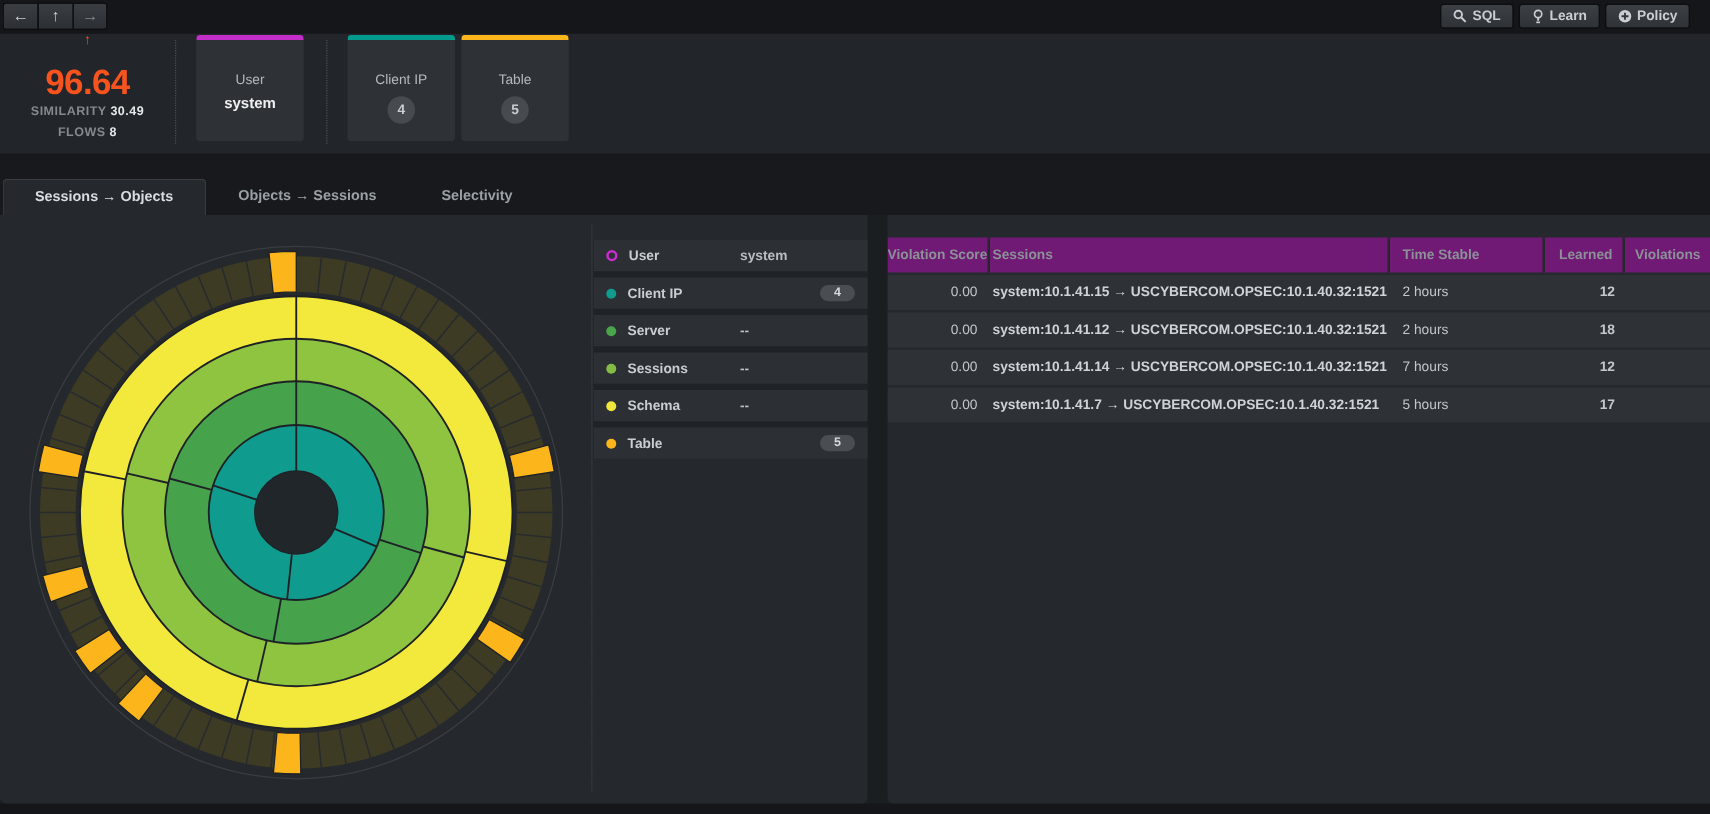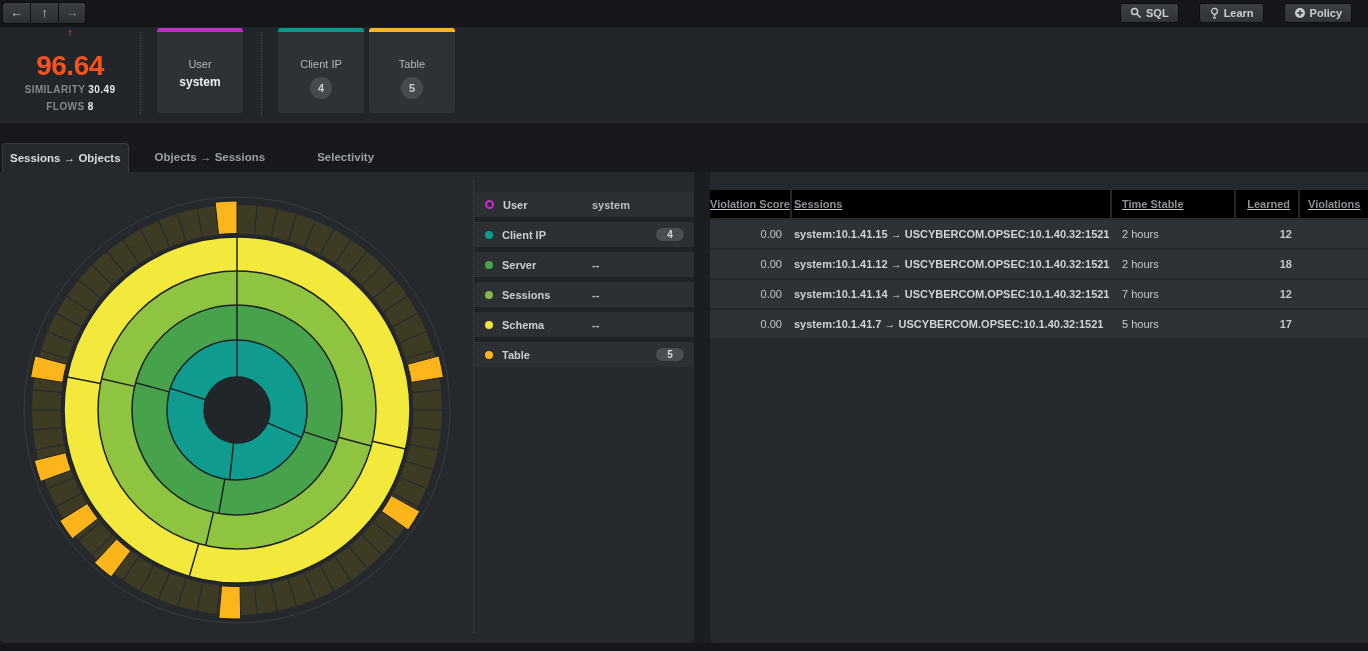--- a/index.html
+++ b/index.html
@@ -7,21 +7,21 @@
   body { position:relative; background:#17191c; font-family:"Liberation Sans", sans-serif; color:#c6cbcf; }
 
   
   .topbar { position:absolute; top:0; left:0; width:1368px; height:27px; background:#141619; }
   .navgroup { position:absolute; left:2px; top:2px; display:flex; }
   .navbtn { width:28px; height:22px; background:linear-gradient(#3a3e43,#2c3034); border:1px solid #0d0e10;
             border-right-width:0; color:#c9ced3; font-size:13px; font-weight:bold; text-align:center; line-height:20px; cursor:pointer; }
   .navbtn:first-child { border-radius:3px 0 0 3px; }
   .navbtn:last-child { border-radius:0 3px 3px 0; border-right-width:1px; }
   .navbtn.dim { color:#84898d; }
-  .actions { position:absolute; right:16px; top:3px; display:flex; gap:20px; }
+  .actions { position:absolute; right:16px; top:3px; display:flex; gap:4px; }
   .actbtn { height:20px; padding:0 9px; background:linear-gradient(#3c4045,#2f3337); border:1px solid #0d0e10;
             border-radius:3px; color:#c9ced3; font-size:11px; font-weight:bold; display:flex; align-items:center; gap:4px; cursor:pointer; }
   .actbtn svg { display:block; }
 
   
   .strip { position:absolute; top:27px; left:0; width:1368px; height:96px; background:#222529; }
   .stats { position:absolute; left:0; top:0; width:140px; text-align:center; }
   .trend { font-size:11px; line-height:11px; font-weight:bold; }
   .score { font-size:28px; line-height:31px; font-weight:bold; letter-spacing:-0.5px;margin-top:12px; }
   .sline { font-size:10px; line-height:17px; font-weight:bold; letter-spacing:0.4px; }
@@ -32,40 +32,40 @@
   .card-title { margin-top:26px; text-align:center; font-size:11px; color:#b3b8bc; }
   .card-value { text-align:center; font-size:12px; font-weight:bold; color:#edeff1; margin-top:5px; }
   .card-badge { width:22px; height:22px; border-radius:50%; background:#474b4f; color:#c9cdd1; font-size:11px;
                 font-weight:bold; line-height:22px; text-align:center; margin:7px auto 0; }
 
   
   .tabbar { position:absolute; top:123px; left:0; width:1368px; height:49px; background:#17191c; }
   .tabs { position:absolute; left:2px; bottom:0; display:flex; height:29px; }
   .tab { padding:0 26px; line-height:29px; font-size:11.5px; font-weight:bold; color:#9aa0a5; cursor:pointer; }
   .tab.active { background:#25282c; border:1px solid #3a3e42; border-bottom:none; border-radius:4px 4px 0 0;
-                color:#d9dde1; padding:0 7px; }
+                color:#d9dde1; padding:0 25px; }
 
   
   .content { position:absolute; top:172px; left:0; width:1368px; height:471px; background:#1b1e21; }
   .panel-left { position:absolute; left:0; top:0; width:694px; height:471px; background:#25282c; border-radius:0 0 5px 5px; }
   .dotsep { position:absolute; left:473px; top:8px; bottom:10px; width:0; border-left:1px dotted #42464a; }
   #sunburst { position:absolute; left:17px; top:18px; cursor:pointer; }
 
   .legend { position:absolute; left:475px; top:20px; width:219px; background:#1f2226; }
   .lrow { height:25px; margin-bottom:5px; background:#2c3034; display:flex; align-items:center; padding:0 10px; position:relative; cursor:pointer; }
   .lrow:last-child { margin-bottom:0; }
   .ldot { width:8px; height:8px; border-radius:50%; margin-right:9px; flex:none; }
   .ldot.hollow { width:9px; height:9px; background:transparent !important; border:2px solid #fff; }
   .llabel { font-size:11px; font-weight:bold; color:#c9ced2; }
   .lvalue { position:absolute; left:117px; font-size:11px; font-weight:bold; color:#b9bec2; }
   .lbadge { position:absolute; right:10px; min-width:28px; text-align:center; padding:1px 6px; border-radius:8px;
             background:#4a4e53; color:#d6dade; font-size:10px; font-weight:bold; }
 
   .panel-right { position:absolute; left:710px; top:0; width:658px; height:471px; background:#25282c; border-radius:0 0 0 5px; overflow:hidden; }
-  .thead { position:absolute; left:0; top:18px; width:658px; height:28px; background:#000000; display:flex;text-decoration:underline; }
+  .thead { position:absolute; left:0; top:18px; width:658px; height:28px; background:#701a75; display:flex; }
   .th { line-height:28px; font-size:11px; font-weight:bold; color:#8b9196; border-right:2px solid #24272b; overflow:hidden; white-space:nowrap; cursor:pointer; }
   .th:last-child { border-right:none; }
   .trow { position:absolute; left:0; width:658px; height:28px; background:#2e3236; display:flex; cursor:pointer; }
   .td { line-height:28px; font-size:11px; overflow:hidden; white-space:nowrap; }
   .c-score { width:82px; text-align:right; padding-right:10px; }
   .c-sess  { width:320px; padding-left:2px; }
   .c-time  { width:124px; padding-left:10px; }
   .c-learn { width:64px; text-align:right; padding-right:8px; }
   .c-viol  { flex:1; padding-left:8px; }
   .td.c-score { color:#c2c7cb; }

